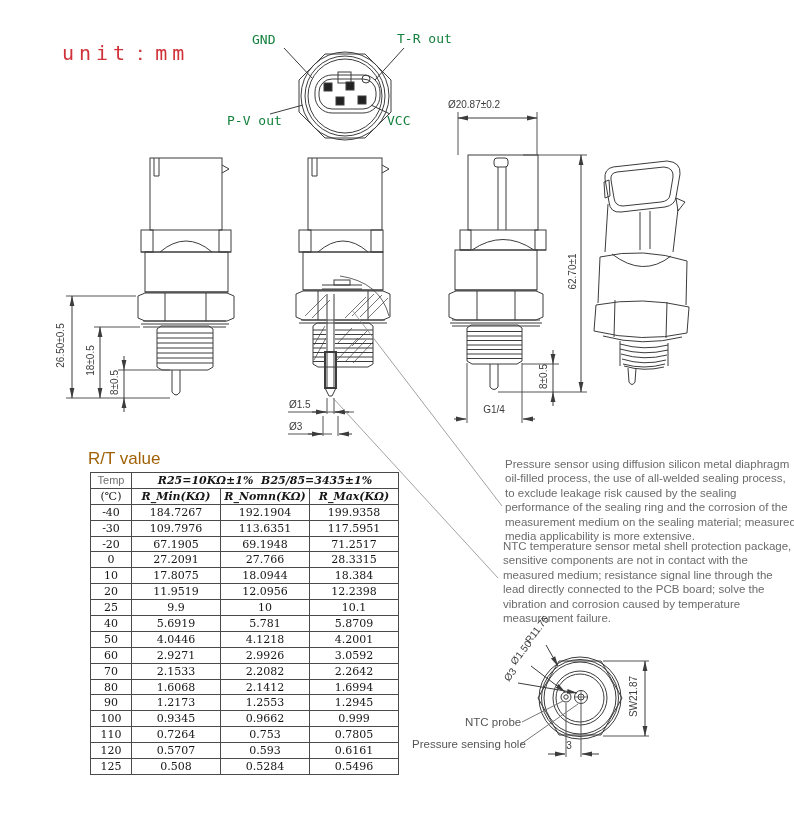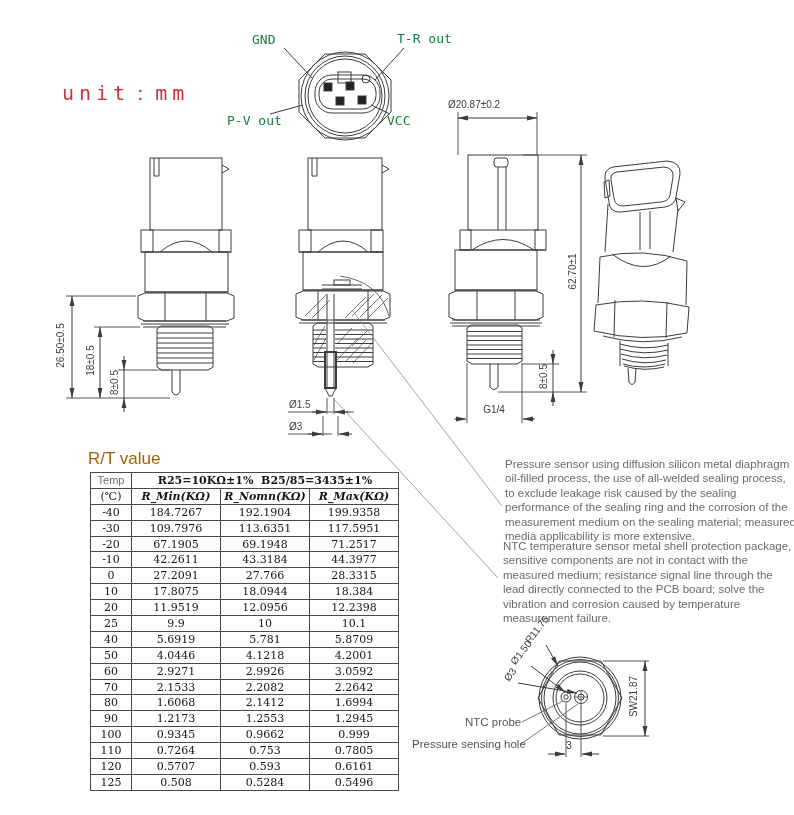--- a/index.html
+++ b/index.html
@@ -4,30 +4,30 @@
 <style>
   html,body{margin:0;padding:0;background:#ffffff;}
   #canvas{position:relative;width:794px;height:815px;background:#fff;overflow:hidden;
           font-family:"Liberation Sans",sans-serif;}
   svg{position:absolute;left:0;top:0;}
   .lbl{position:absolute;font:10px "Liberation Sans",sans-serif;color:#3d3d3d;white-space:nowrap;text-align:center;}
   .rot{transform:rotate(-90deg);transform-origin:center;}
   .diag{transform:rotate(-52deg);transform-origin:center;}
   .pin-lbl{position:absolute;font:13px "DejaVu Sans Mono",monospace;color:#15803d;white-space:nowrap;}
   .unit{position:absolute;left:62px;top:40px;font:20px "DejaVu Sans Mono",monospace;
-        color:#cf3339;letter-spacing:5px;white-space:nowrap;margin-top:40px;}
+        color:#cf3339;letter-spacing:5px;white-space:nowrap;}
   .note{position:absolute;width:292px;font:11.5px/14.4px "Liberation Sans",sans-serif;color:#6b6b6b;}
   .gray-lbl{position:absolute;font:11.5px "Liberation Sans",sans-serif;color:#555;white-space:nowrap;}
   .rt-title{position:absolute;left:88px;top:449px;font:17px "Liberation Sans",sans-serif;color:#a16207;}
   table.rt{position:absolute;left:90px;top:472px;border-collapse:collapse;table-layout:fixed;
            font-family:"DejaVu Serif",serif;color:#161616;}
   table.rt td{border:1px solid #4a4a4a;text-align:center;vertical-align:middle;
               height:14.9px;padding:0;font-size:11px;line-height:1;}
   td.temp-h{font:10px "Liberation Sans",sans-serif;color:#6f6f6f;}
-  td.spec-h{font-weight:700;font-size:11.5px;white-space:pre;}
+  td.spec-h{font-weight:700;font-size:11.5px;white-space:pre;font-style:italic;}
   td.col-h{font-weight:700;font-size:11px;white-space:pre;font-style:italic;}
   td.unit-h{font-size:11px;}
 </style>
 </head>
 <body>
 
 <div id="canvas">
 
   <svg width="794" height="815" viewBox="0 0 794 815">
     <defs>
@@ -236,26 +236,20 @@
           <td>113.6351</td>
           <td>117.5951</td>
         </tr>
         <tr>
           <td>-20</td>
           <td>67.1905</td>
           <td>69.1948</td>
           <td>71.2517</td>
         </tr>
         <tr>
-          <td>-10</td>
-          <td>42.2611</td>
-          <td>43.3184</td>
-          <td>44.3977</td>
-        </tr>
-        <tr>
           <td>0</td>
           <td>27.2091</td>
           <td>27.766</td>
           <td>28.3315</td>
         </tr>
         <tr>
           <td>10</td>
           <td>17.8075</td>
           <td>18.0944</td>
           <td>18.384</td>

